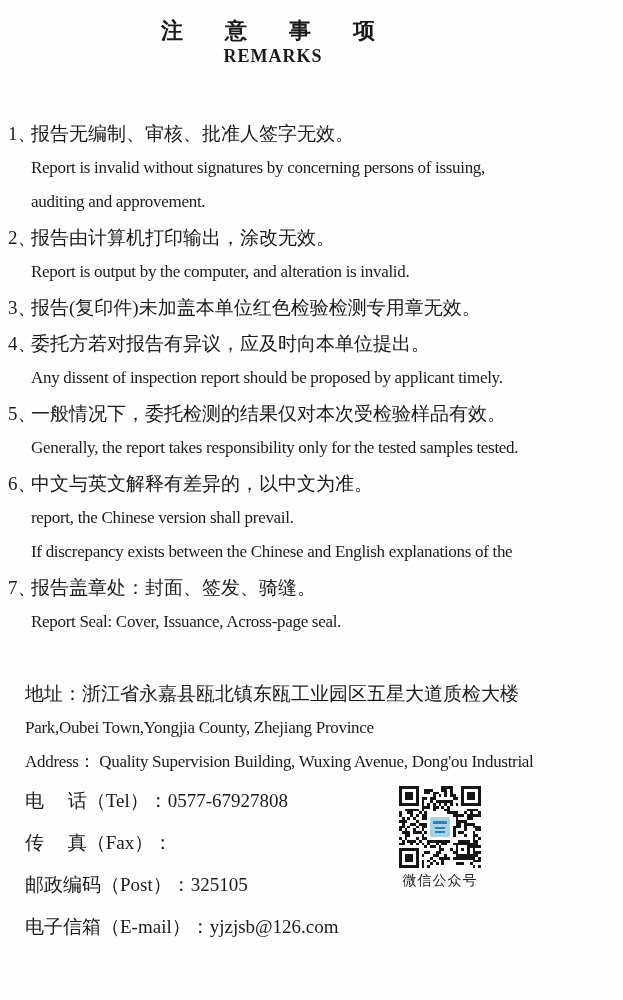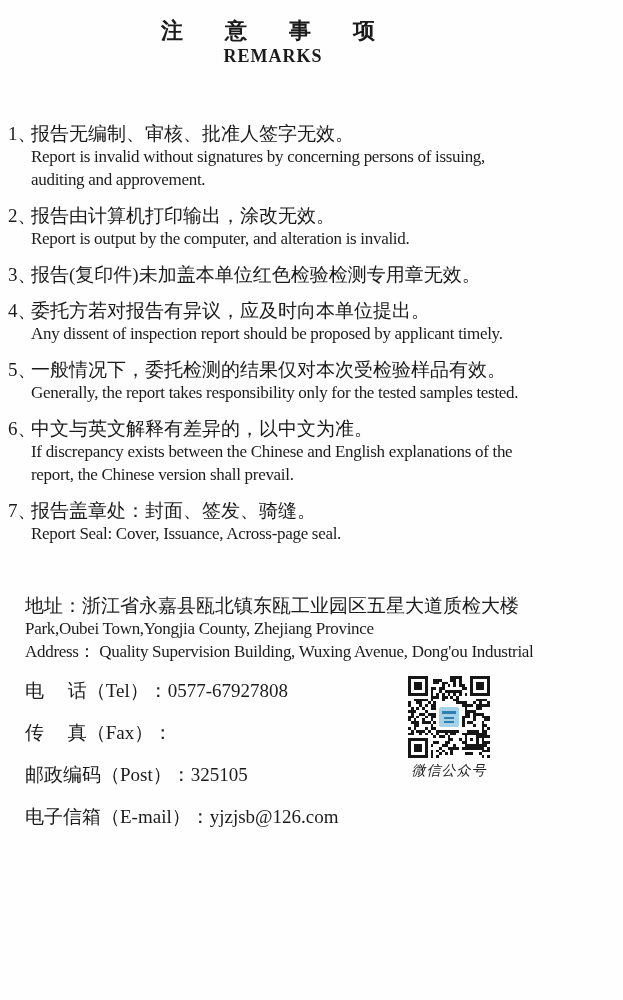--- a/index.html
+++ b/index.html
@@ -36,34 +36,34 @@
   .item .num {
     flex: none;
     width: 23px;
     font-size: 19px;
     line-height: 23px;
     white-space: nowrap;
     overflow: visible;
   }
   .item .content { flex: 1; min-width: 0; }
   .zh { font-size: 19px; line-height: 23px; white-space: nowrap; }
-  .en { font-size: 17px; letter-spacing: -0.3px; line-height: 23px; white-space: nowrap; }
+  .en { font-size: 17px; letter-spacing: -0.3px; line-height: 23px; white-space: nowrap; margin-top: 11px; }
 
   
   .address { margin: 49px 8px 0 25px; }
   .address .zh { font-size: 19px; line-height: 23px; }
   .address .en { font-size: 17px; line-height: 23px; }
 
   
   .contact-row { position: relative; margin: 16px 8px 0 25px; height: 220px; }
   .contact-line { display: flex; margin-bottom: 19px; font-size: 19px; line-height: 23px; white-space: nowrap; }
   .contact-label { flex: none; }
   .contact-value { flex: none; }
 
-  .qr-block { position: absolute; left: 383px; top: -3px; width: 82px; font-style: italic; }
+  .qr-block { position: absolute; left: 374px; top: -3px; width: 82px; }
   .qr-block svg { display: block; width: 82px; height: 82px; }
   .qr-label { margin-top: 4px; text-align: center; font-size: 14px; letter-spacing: 1px; line-height: 18px; }
 </style>
 </head>
 <body>
 
 <div class="page">
 
   <div class="head-wrap">
     <div class="title-zh">注　意　事　项</div>
@@ -103,22 +103,22 @@
     <div class="num">5、</div>
     <div class="content">
       <div class="zh">一般情况下，委托检测的结果仅对本次受检验样品有效。</div>
     <div class="en">Generally, the report takes responsibility only for the tested samples tested.</div>
         </div>
   </div>
       <div class="item">
     <div class="num">6、</div>
     <div class="content">
       <div class="zh">中文与英文解释有差异的，以中文为准。</div>
-    <div class="en">If discrepancy exists between the Chinese and English explanations of the</div>
-          <div class="en">report, the Chinese version shall prevail.</div>
+    <div class="en">report, the Chinese version shall prevail.</div>
+          <div class="en">If discrepancy exists between the Chinese and English explanations of the</div>
         </div>
   </div>
       <div class="item">
     <div class="num">7、</div>
     <div class="content">
       <div class="zh">报告盖章处：封面、签发、骑缝。</div>
     <div class="en">Report Seal: Cover, Issuance, Across-page seal.</div>
         </div>
   </div>
     </div>

